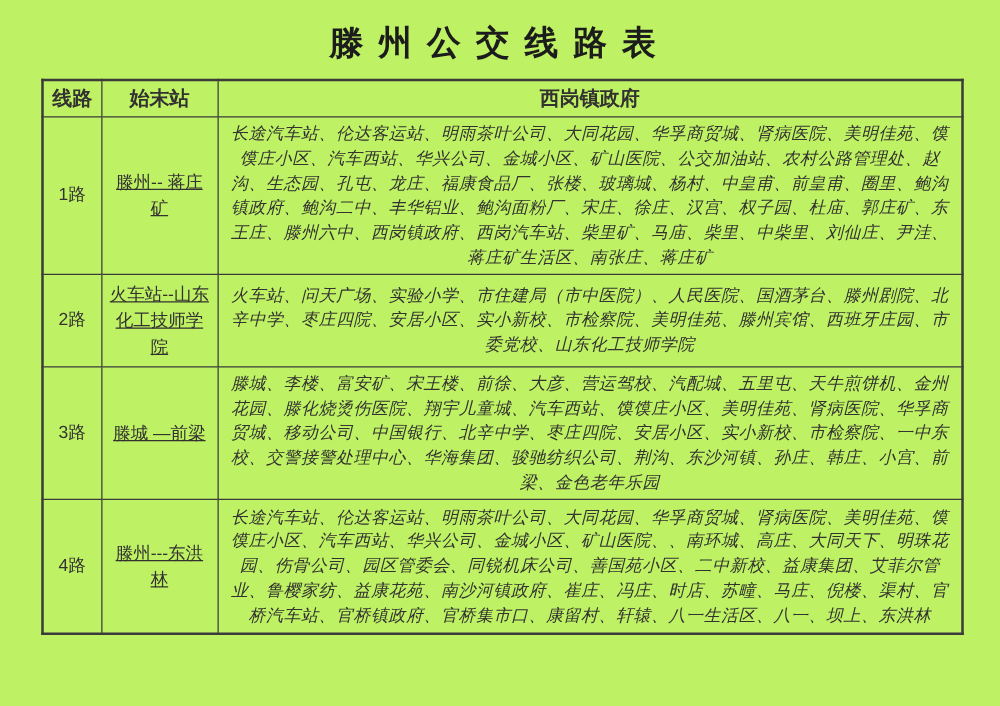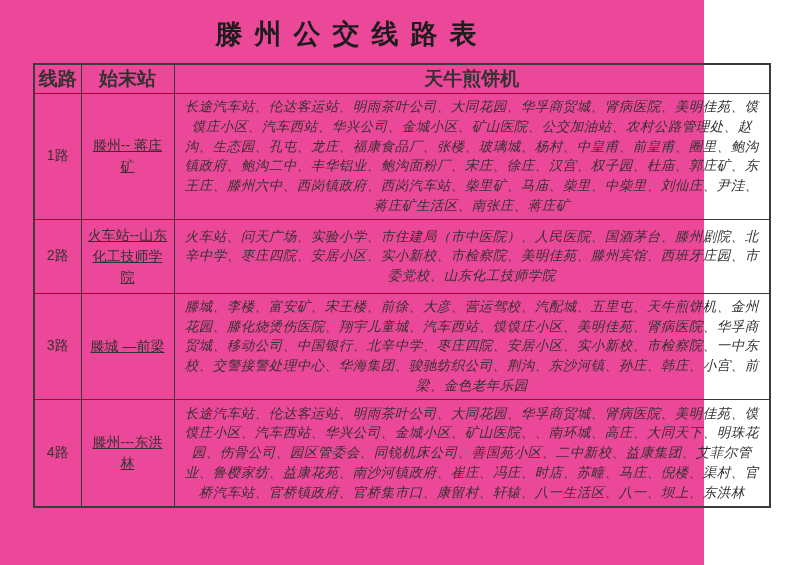--- a/index.html
+++ b/index.html
@@ -5,27 +5,27 @@
   html, body {
     margin: 0;
     padding: 0;
     width: 800px;
     height: 565px;
     overflow: hidden;
     font-family: "Liberation Sans", sans-serif;
   }
   .paper {
     position: relative;
-    width: 704px;
+    width: 800px;
     height: 565px;
     background:
       radial-gradient(ellipse 260px 140px at 0% 102%, rgba(110,110,104,0.22), rgba(110,110,104,0.0) 70%),
       radial-gradient(ellipse 900px 500px at 55% 40%, rgba(255,255,255,0.5), rgba(255,255,255,0) 80%),
       linear-gradient(178deg, #f3f2ee 0%, #f2f1ec 60%, #edecе7 100%);
-    background-color: #ec4899;
+    background-color: #bef264;
     color: #2c2c2c;
   }
   .page-title {
     position: absolute;
     top: 16px;
     left: 0;
     width: 100%;
     text-align: center;
     font-family: "Liberation Serif", "DejaVu Serif", serif;
     font-size: 27px;
@@ -43,21 +43,21 @@
     table-layout: fixed;
     border: 2px solid #3b3b3b;
   }
   table.routes th, table.routes td {
     border: 1px solid #3b3b3b;
     vertical-align: middle;
     color: #333230;
   }
   th.hdr {
     height: 28px;
-    font-size: 19px;
+    font-size: 16px;
     font-weight: bold;
     text-align: center;
     padding: 0 2px;
     color: #2a2a28;
   }
   td.route-cell {
     text-align: center;
     font-size: 14px;
     padding: 0 2px;
     margin-left: 16px;
@@ -92,21 +92,21 @@
   <table class="routes">
     <colgroup>
       <col style="width:47px">
       <col style="width:93px">
       <col style="width:596px">
     </colgroup>
     <thead>
       <tr>
         <th class="hdr">线路</th>
         <th class="hdr">始末站</th>
-        <th class="hdr">天牛煎饼机</th>
+        <th class="hdr">西岗镇政府</th>
       </tr>
     </thead>
     <tbody>
       <tr class="r1">
         <td class="route-cell">1路</td>
         <td class="endpoints-cell">滕州-- 蒋庄矿</td>
         <td class="stops-cell">长途汽车站、伦达客运站、明雨茶叶公司、大同花园、华孚商贸城、肾病医院、美明佳苑、馍馍庄小区、汽车西站、华兴公司、金城小区、矿山医院、公交加油站、农村公路管理处、赵沟、生态园、孔屯、龙庄、福康食品厂、张楼、玻璃城、杨村、中皇甫、前皇甫、圈里、鲍沟镇政府、鲍沟二中、丰华铝业、鲍沟面粉厂、宋庄、徐庄、汉宫、权子园、杜庙、郭庄矿、东王庄、滕州六中、西岗镇政府、西岗汽车站、柴里矿、马庙、柴里、中柴里、刘仙庄、尹洼、蒋庄矿生活区、南张庄、蒋庄矿</td>
       </tr>
       <tr class="r2">
         <td class="route-cell">2路</td>

